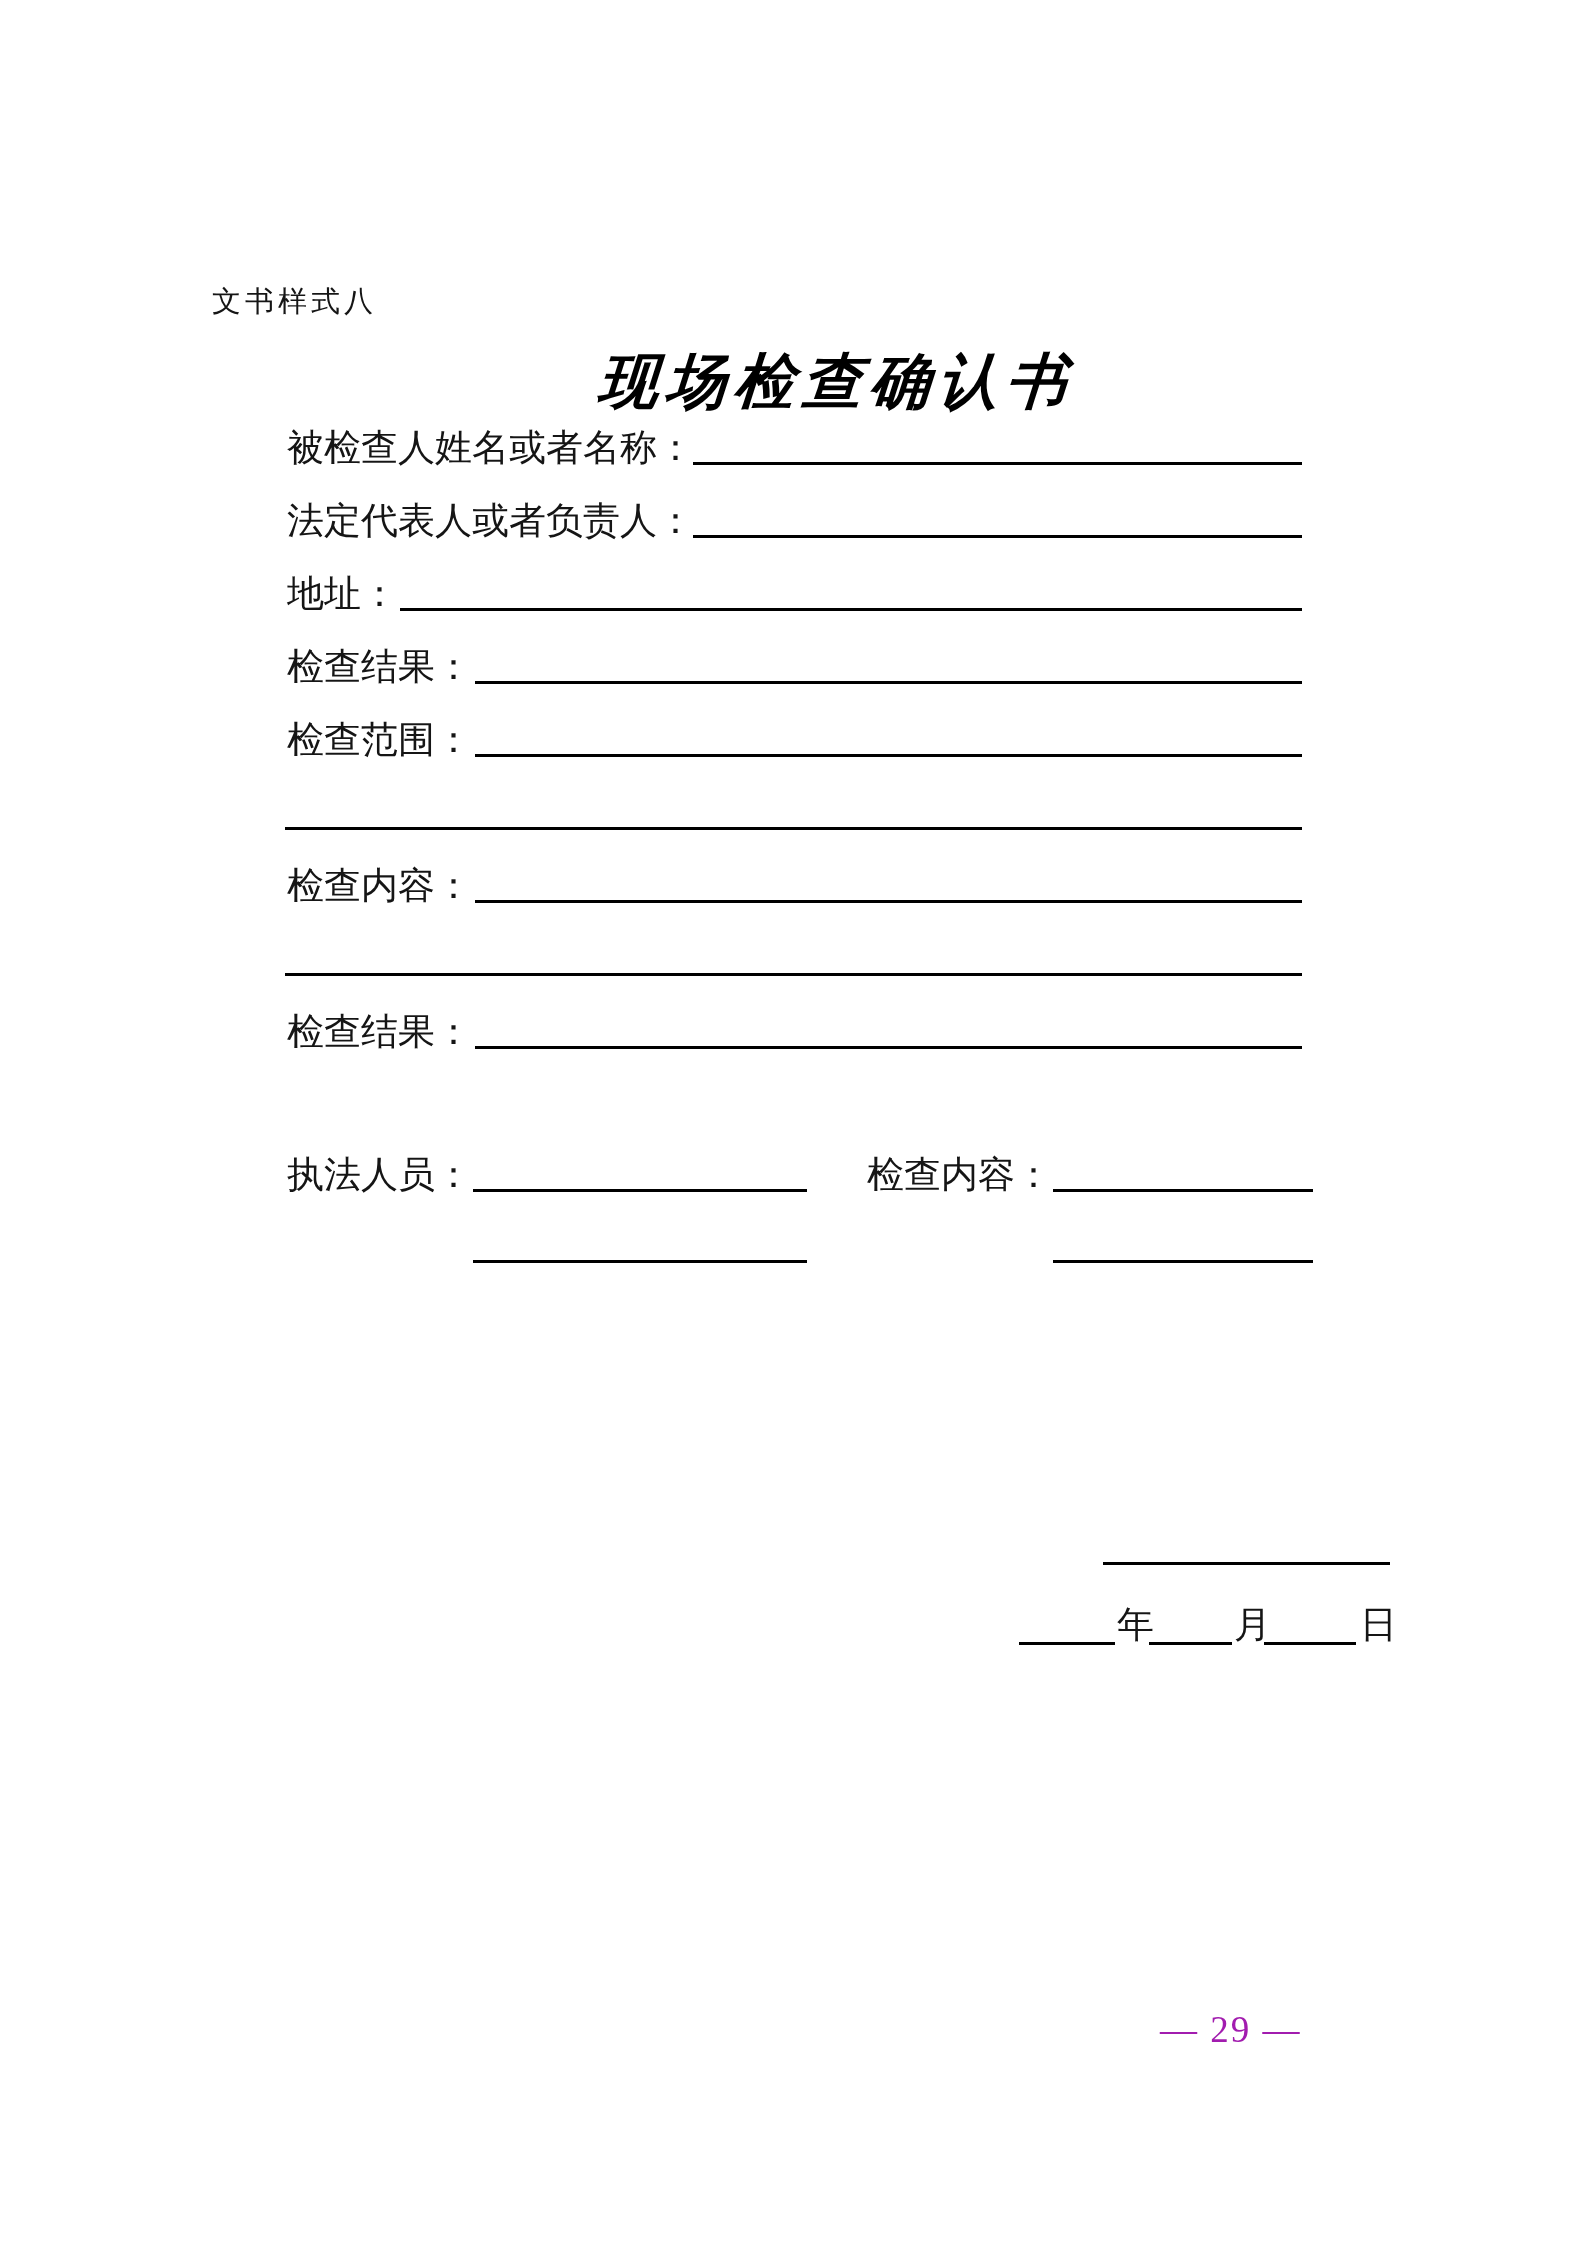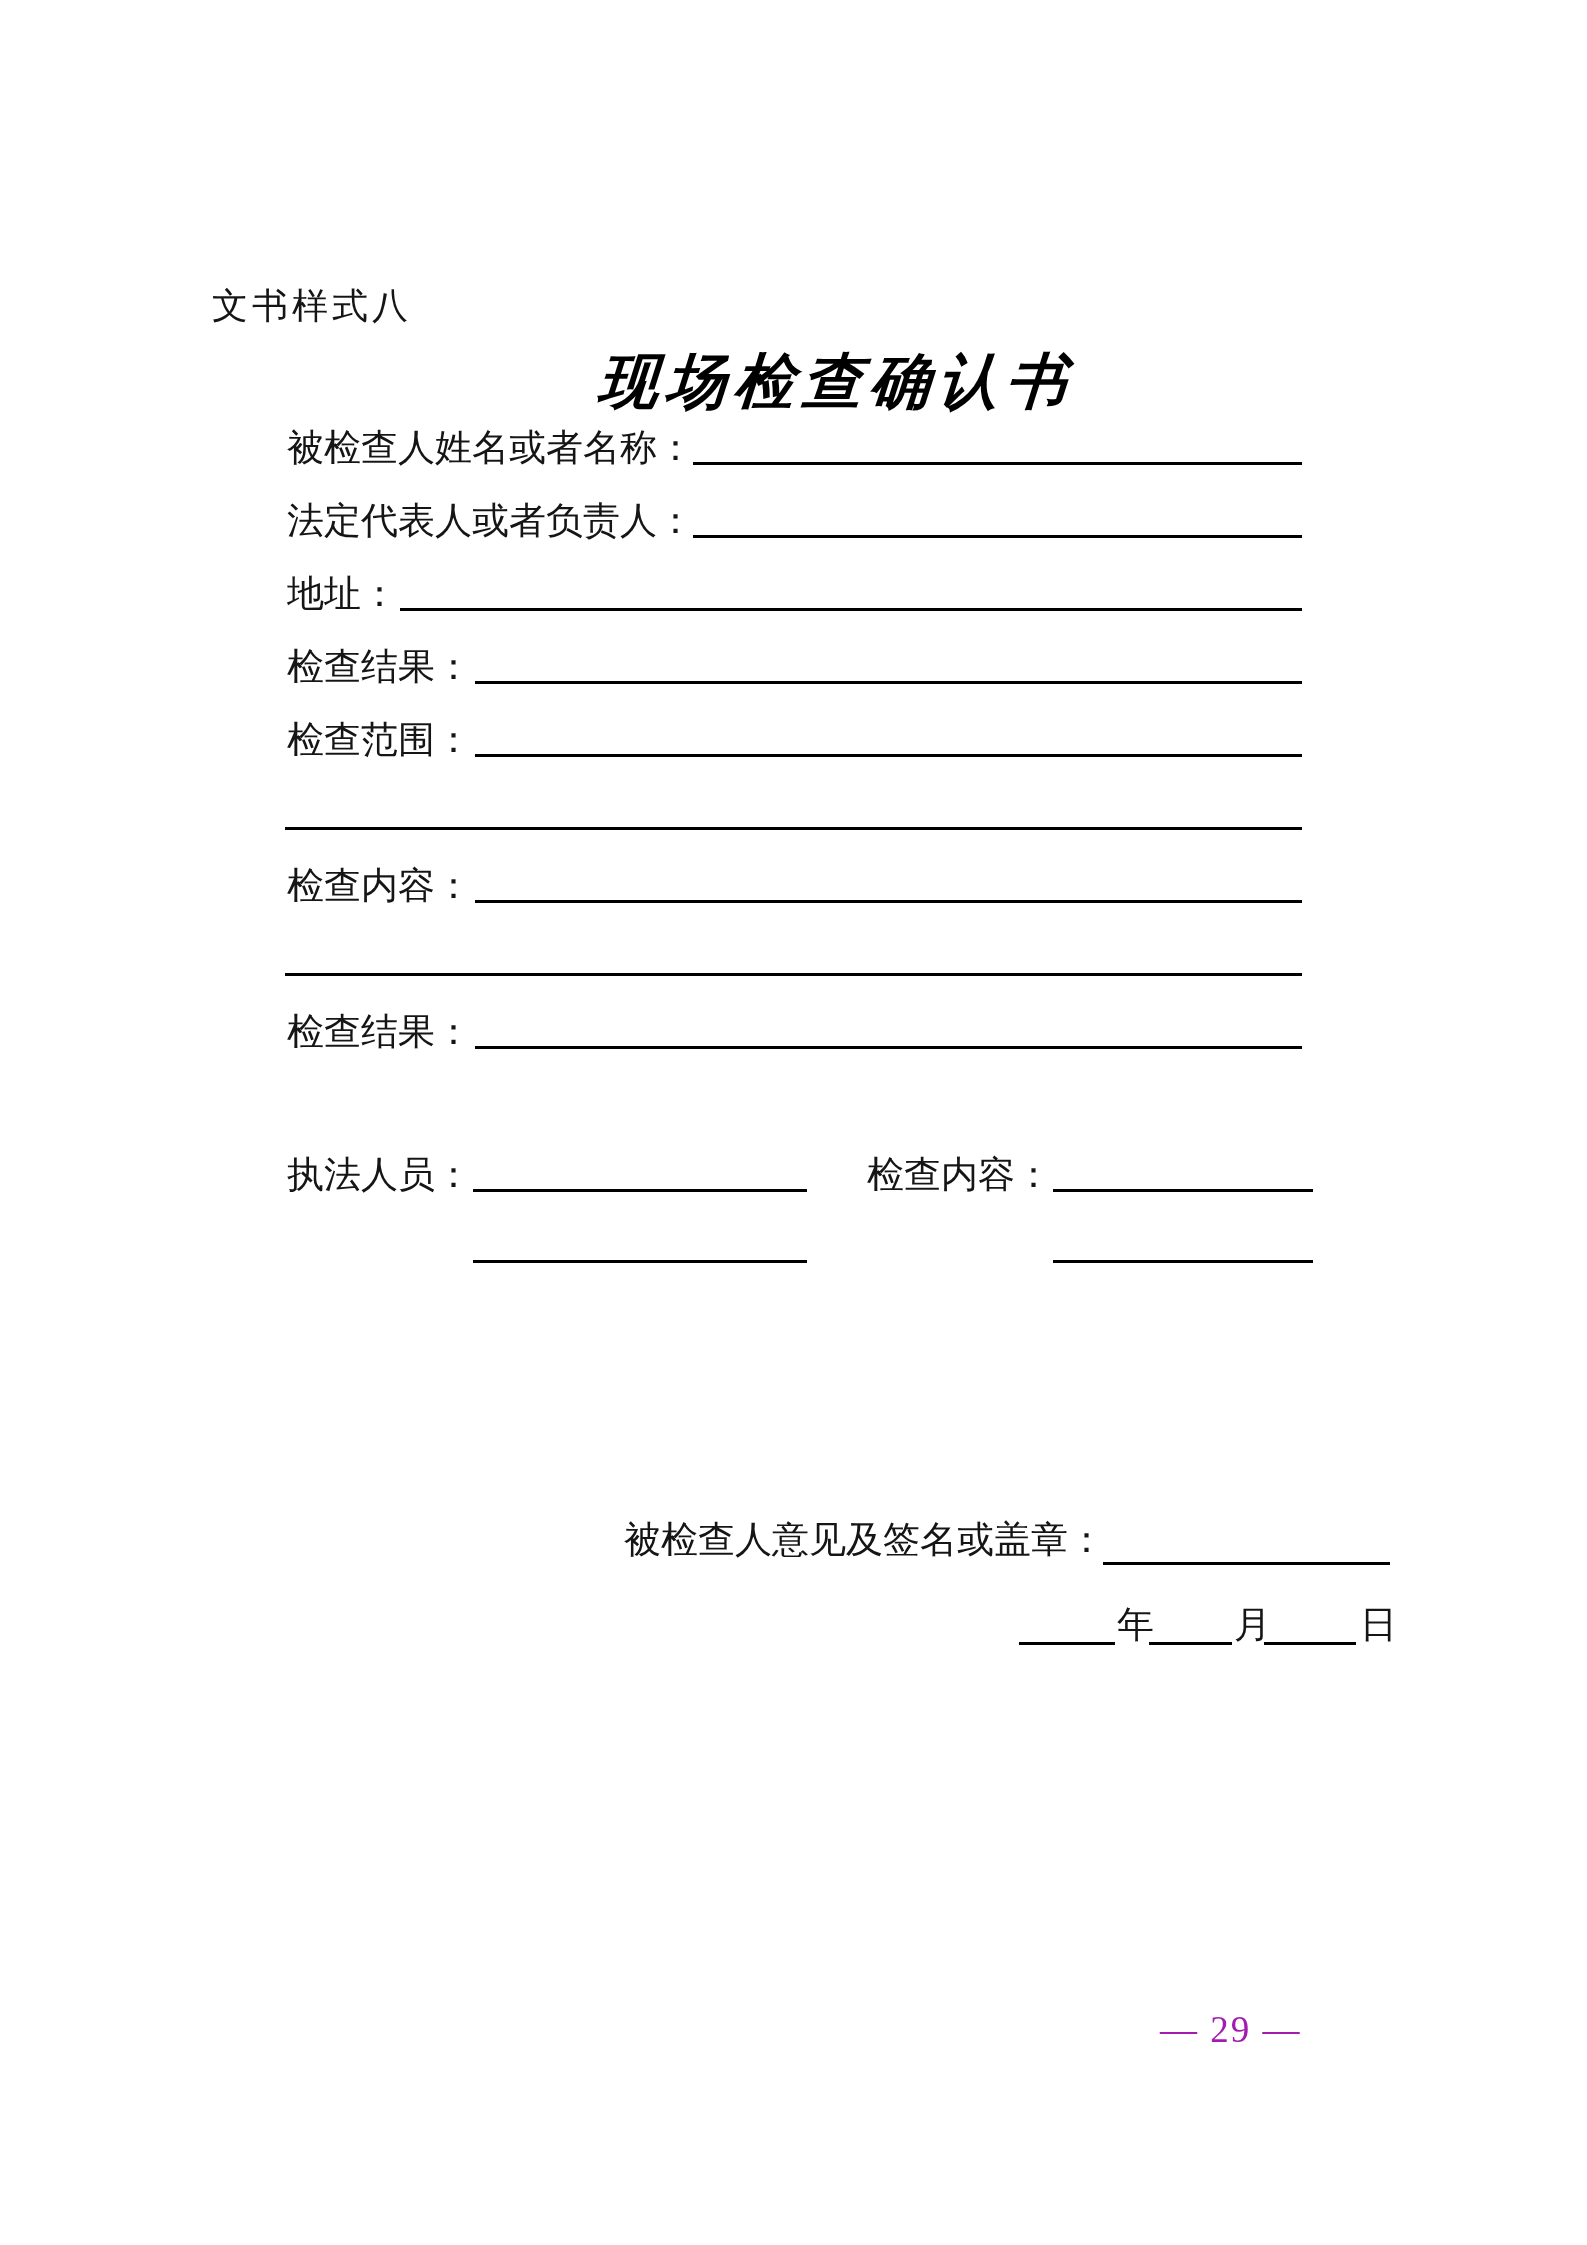--- a/index.html
+++ b/index.html
@@ -15,21 +15,21 @@
   .lbl {
     position:absolute;
     font-size:37px;
     line-height:40px;
     white-space:nowrap;
     color:#151515;
   }
   .doc-style-label {
     position:absolute;
     left:212px; top:282px;
-    font-size:36px;
+    font-size:29px;
     letter-spacing:4px;
     color:#151515;
   }
   .doc-title {
     position:absolute;
     left:598px; top:342px;
     font-size:60px;
     font-weight:700;
     font-style:italic;
     letter-spacing:8px;
@@ -117,21 +117,20 @@
   <div class="ul" id="ul-result"></div>
 
   <div class="lbl" id="lbl-officers">执法人员：</div>
   <div class="ul" id="ul-officer1"></div>
   <div class="ul" id="ul-officer2"></div>
 
   <div class="lbl" id="lbl-certno">检查内容：</div>
   <div class="ul" id="ul-cert1"></div>
   <div class="ul" id="ul-cert2"></div>
 
-  <div class="lbl" id="lbl-signature">被检查人意见及签名或盖章：</div>
   <div class="ul" id="ul-signature"></div>
 
   <div class="ul" id="ul-date-y"></div>
   <div class="lbl" id="date-year">年</div>
   <div class="ul" id="ul-date-m"></div>
   <div class="lbl" id="date-month">月</div>
   <div class="ul" id="ul-date-d"></div>
   <div class="lbl" id="date-day">日</div>
 
   <div class="page-number">— 29 —</div>

